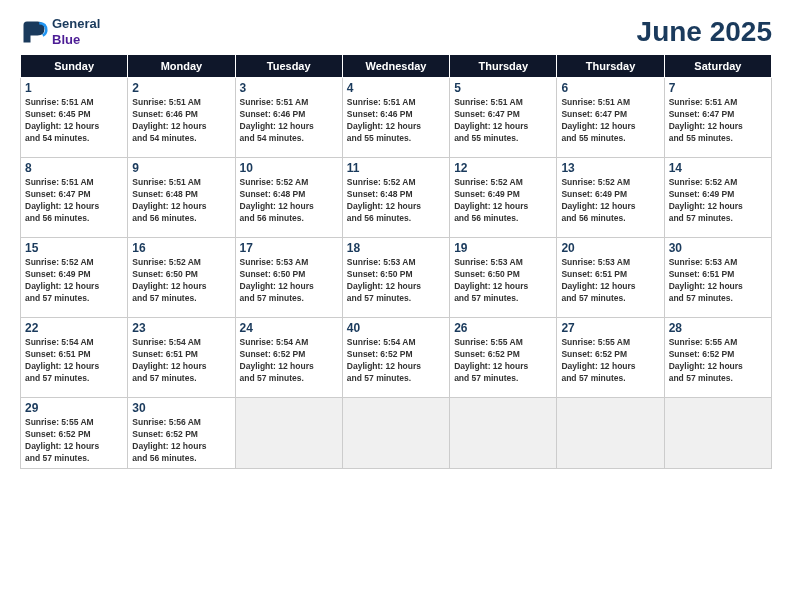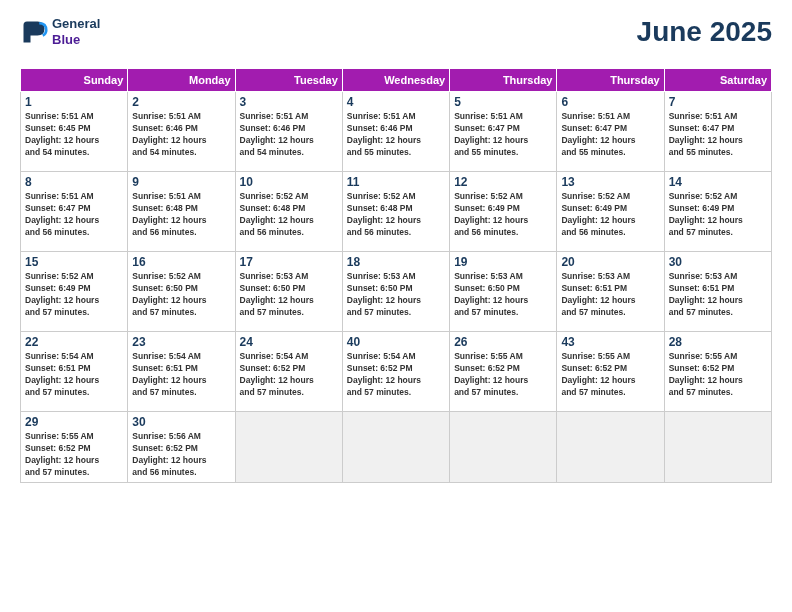--- a/index.html
+++ b/index.html
@@ -13,21 +13,21 @@
     .page {
       width: 792px;
       height: 612px;
       background: #fff;
       padding: 16px 20px;
     }
     .header {
       display: flex;
       justify-content: space-between;
       align-items: flex-start;
-      margin-bottom: 20px;
+      margin-bottom: 6px;
     }
     .logo {
       display: flex;
       align-items: center;
       gap: 4px;
     }
     .logo-text {
       font-size: 13px;
       font-weight: bold;
       color: #1a3a5c;
@@ -51,24 +51,24 @@
     .location {
       font-size: 13px;
       color: #333;
     }
     .calendar {
       width: 100%;
       border-collapse: collapse;
       font-size: 9.5px;
     }
     .calendar th {
-      background: #a21caf;
+      background: #0f172a;
       color: #fff;
       padding: 5px 4px;
-      text-align: right;
+      text-align: center;
       font-size: 11px;
       font-weight: bold;
       border: 1px solid #fff;
     }
     .calendar td {
       border: 1px solid #ccc;
       vertical-align: top;
       padding: 3px 4px;
       width: calc(100%/7);
       height: 80px;
@@ -290,21 +290,21 @@
             Sunrise: 5:54 AM<br>Sunset: 6:52 PM<br>Daylight: 12 hours<br>and 57 minutes.
           </div>
         </td>
         <td>
           <span class="day-num">26</span>
           <div class="day-info">
             Sunrise: 5:55 AM<br>Sunset: 6:52 PM<br>Daylight: 12 hours<br>and 57 minutes.
           </div>
         </td>
         <td>
-          <span class="day-num">43</span>
+          <span class="day-num">27</span>
           <div class="day-info">
             Sunrise: 5:55 AM<br>Sunset: 6:52 PM<br>Daylight: 12 hours<br>and 57 minutes.
           </div>
         </td>
         <td>
           <span class="day-num">28</span>
           <div class="day-info">
             Sunrise: 5:55 AM<br>Sunset: 6:52 PM<br>Daylight: 12 hours<br>and 57 minutes.
           </div>
         </td>

